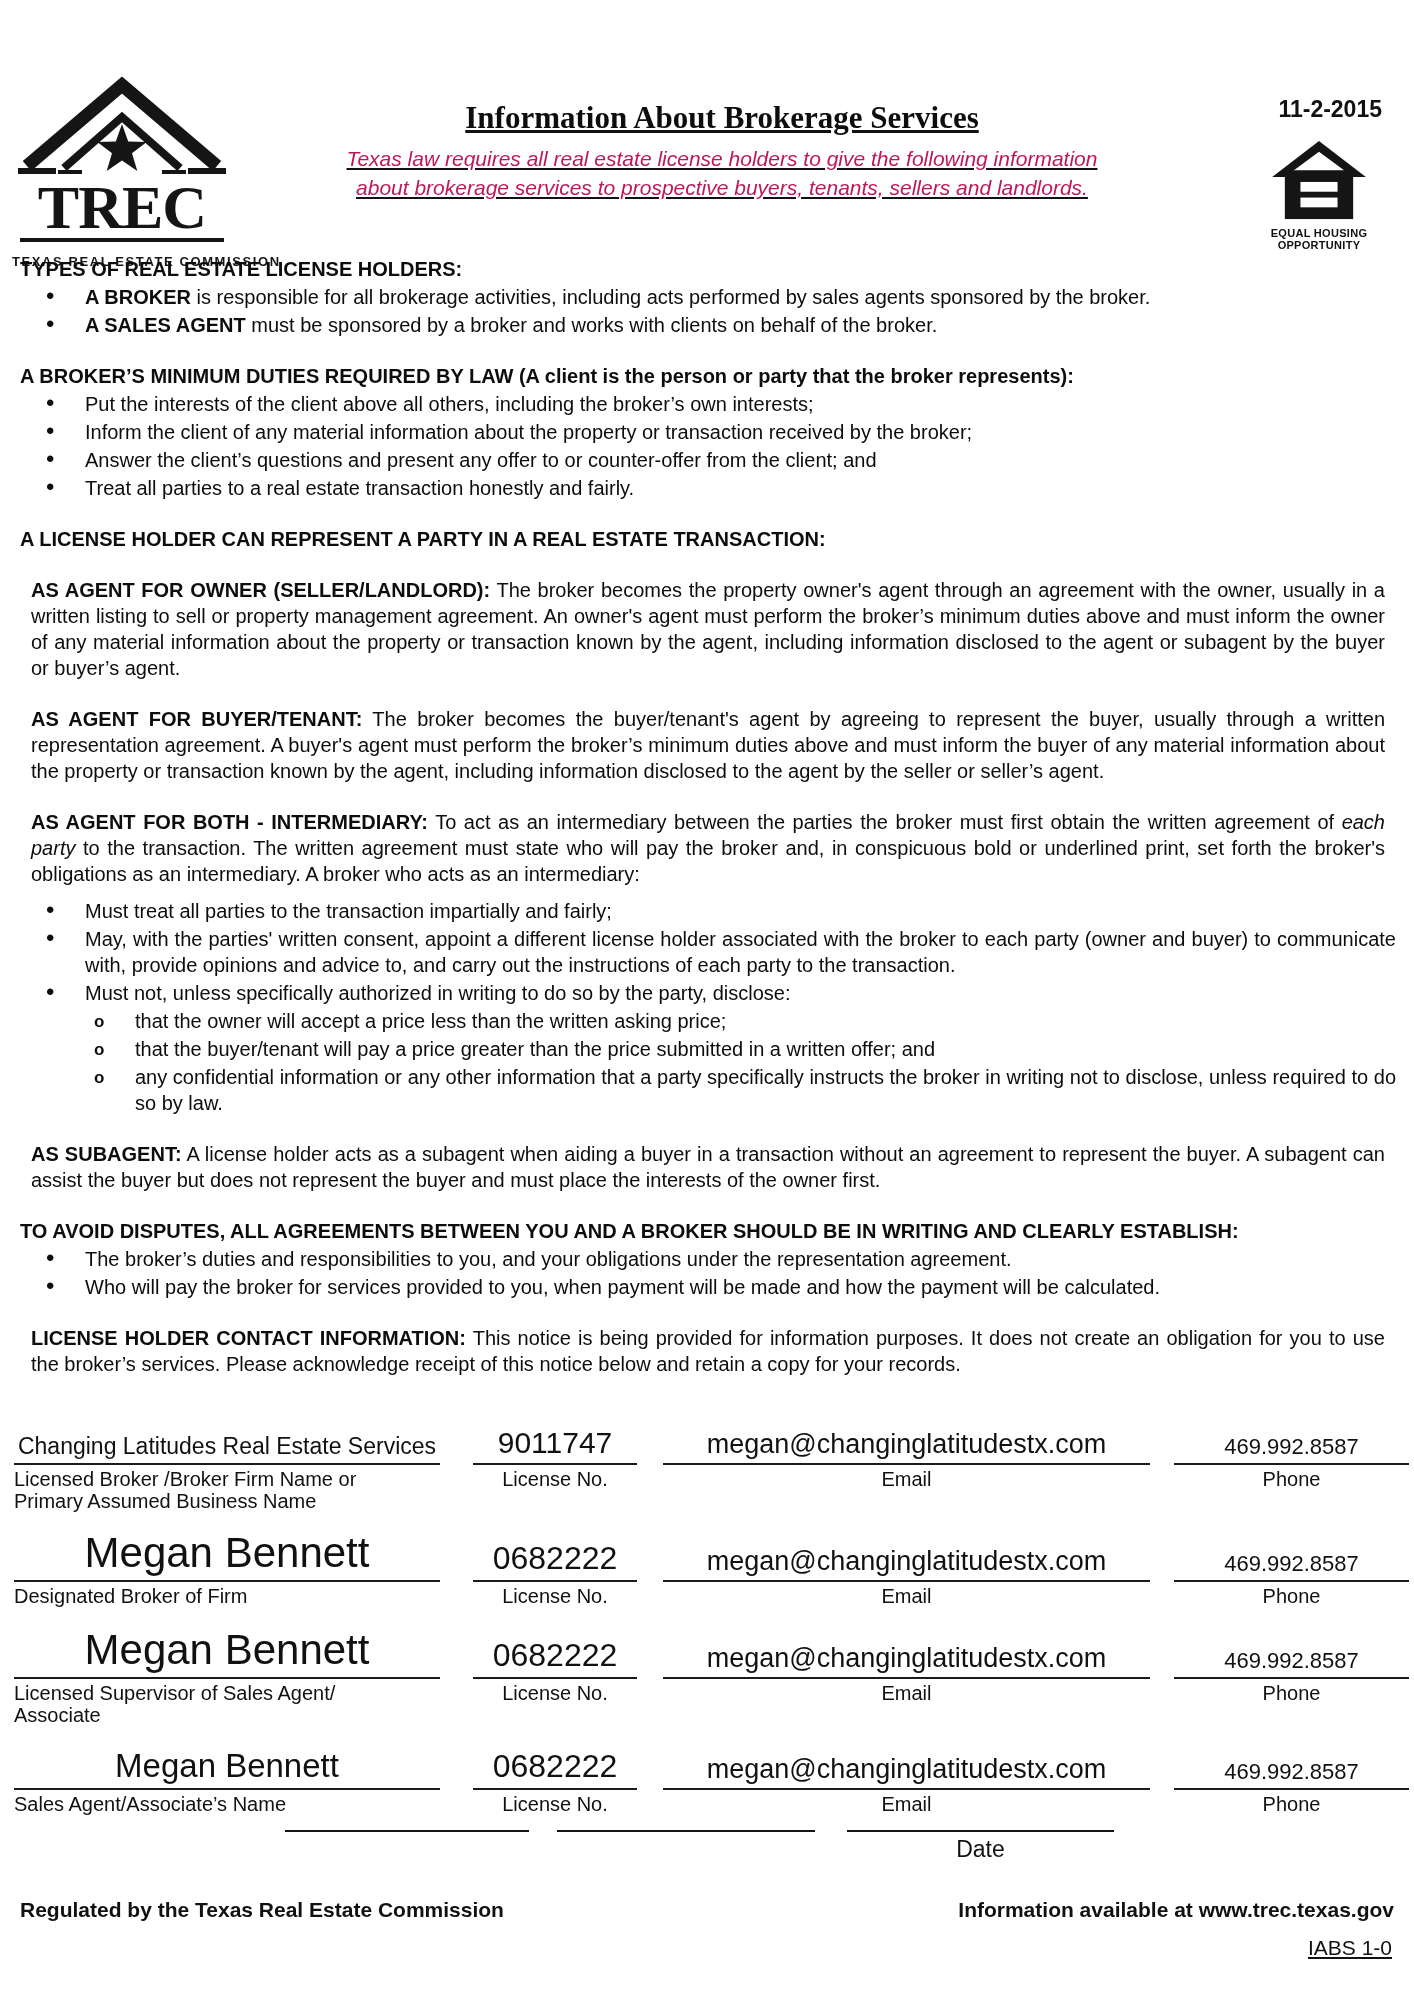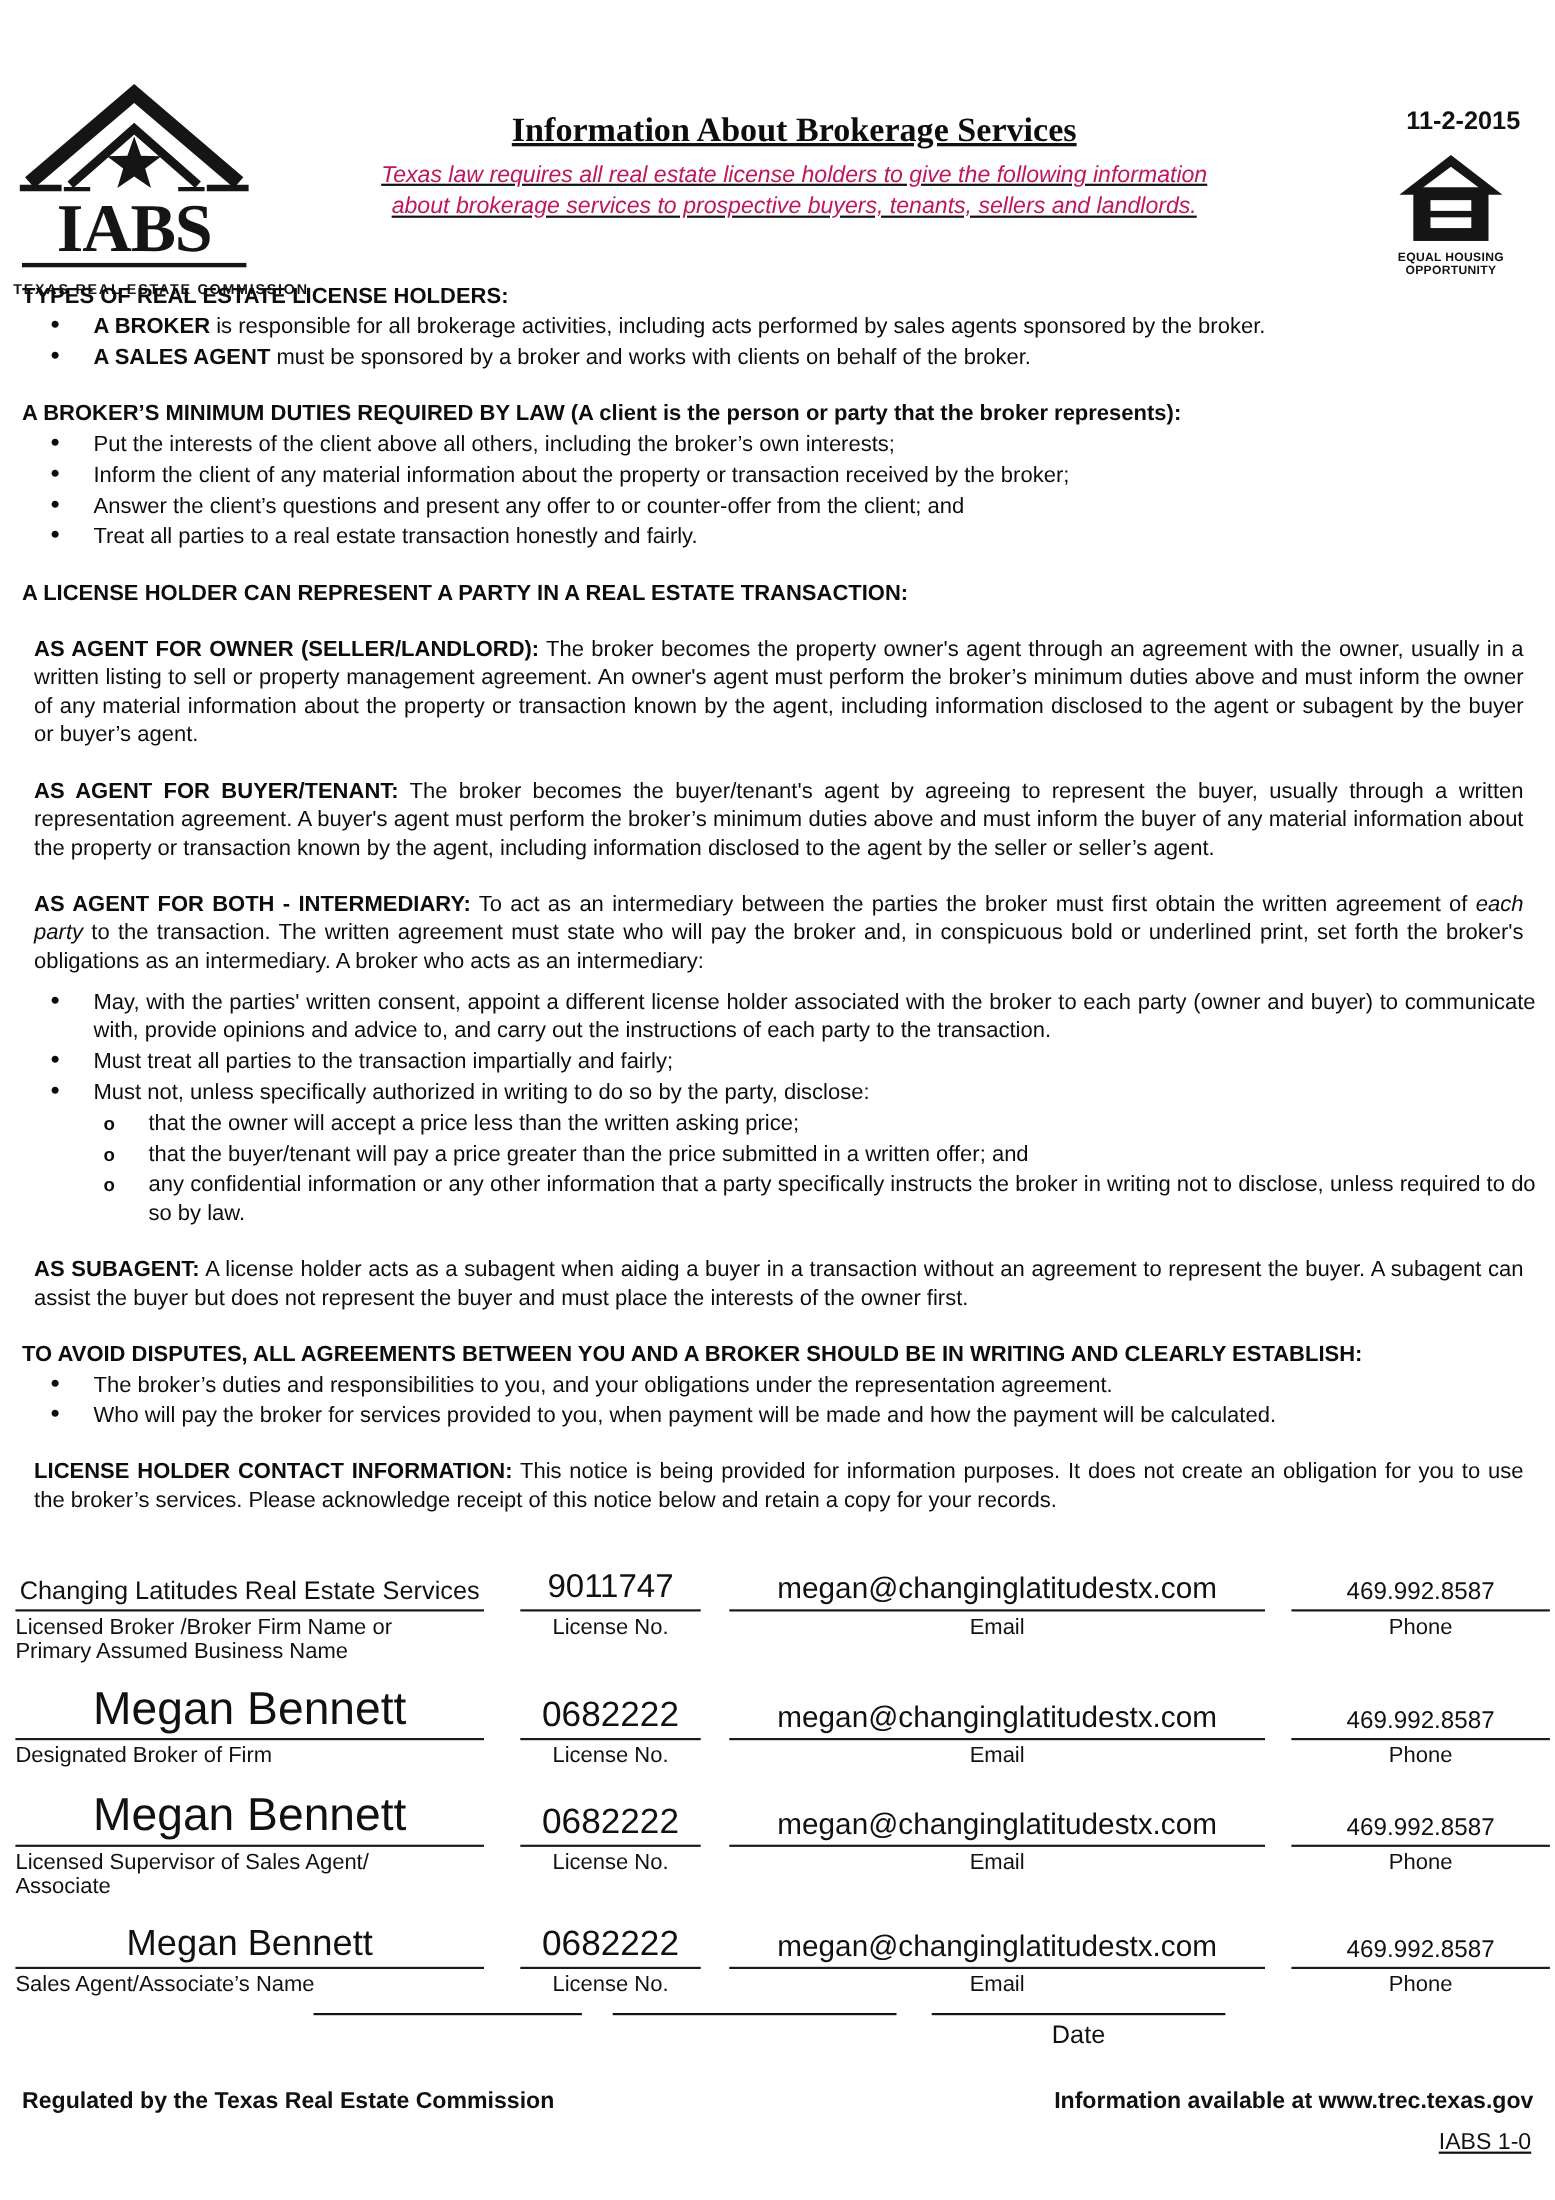--- a/index.html
+++ b/index.html
@@ -82,21 +82,21 @@
     <div class="trec-logo">
       <svg width="210" height="102" viewBox="0 0 210 102">
         <g fill="none" stroke="#151515">
           <path d="M10,94 L105,13 L200,94" stroke-width="13"></path>
           <path d="M47,96 L105,45 L163,96" stroke-width="8"></path>
           <path d="M1,99 h38 M171,99 h38" stroke-width="6"></path>
           <path d="M41,100 h24 M145,100 h24" stroke-width="4"></path>
         </g>
         <polygon fill="#151515" points="105,52 111.2,69.5 129.7,70 115,81.2 120.3,99 105,88.5 89.7,99 95,81.2 80.3,70 98.8,69.5"></polygon>
       </svg>
-      <div class="trec-word">IABS</div>
+      <div class="trec-word">TREC</div>
       <div class="trec-caption">TEXAS REAL ESTATE COMMISSION</div>
     </div>
 
     <div class="title-block">
       <h1>Information About Brokerage Services</h1>
       <p class="subtitle">Texas law requires all real estate license holders to give the following information about brokerage services to prospective buyers, tenants, sellers and landlords.</p>
     </div>
 
     <div class="right-block">
       <div class="rev-date">11-2-2015</div>
@@ -141,22 +141,22 @@
       <p class="just"><b>AS AGENT FOR OWNER (SELLER/LANDLORD):</b><span>  The broker becomes the property owner's agent through an agreement with the owner, usually in a written listing to sell or property management agreement. An owner's agent must perform the broker’s minimum duties above and must inform the owner of any material information about the property or transaction known by the agent, including information disclosed to the agent or subagent by the buyer or buyer’s agent.</span></p>
     </div>
 
     <div class="sec">
       <p class="just"><b>AS AGENT FOR BUYER/TENANT:</b><span>  The broker becomes the buyer/tenant's agent by agreeing to represent the buyer, usually through a written representation agreement. A buyer's agent must perform the broker’s minimum duties above and must inform the buyer of any material information about the property or transaction known by the agent, including information disclosed to the agent by the seller or seller’s agent.</span></p>
     </div>
 
     <div class="sec">
       <p class="just"><b>AS AGENT FOR BOTH - INTERMEDIARY:</b><span>  To act as an intermediary between the parties the broker must first obtain the written agreement of </span><span class="it">each party</span><span> to the transaction. The written agreement must state who will pay the broker and, in conspicuous bold or underlined print, set forth the broker's obligations as an intermediary. A broker who acts as an intermediary:</span></p>
       <ul>
+        <li class="l1 just">Must treat all parties to the transaction impartially  and fairly;</li>
         <li class="l1 just">May, with the parties' written consent, appoint a different license holder associated with the broker to each party (owner and buyer) to communicate with, provide opinions and advice to, and carry out the instructions of each party to the transaction.</li>
-        <li class="l1 just">Must treat all parties to the transaction impartially  and fairly;</li>
         <li class="l1 just">Must not, unless specifically authorized in writing to do so by the party, disclose:</li>
         <li class="l2 just">that the owner will accept a price less than the written asking price;</li>
         <li class="l2 just">that the buyer/tenant will pay a price greater than the price submitted in a written offer;  and</li>
         <li class="l2 just">any confidential information or any other information that a party specifically instructs the broker in writing not to disclose, unless required to do so by law.</li>
       </ul>
     </div>
 
     <div class="sec">
       <p class="just"><b>AS SUBAGENT:</b><span> A license holder acts as a subagent when aiding a buyer in a transaction without an agreement to represent the buyer. A subagent can assist the buyer but does not represent the buyer and must place the interests of the owner first.</span></p>
     </div>

